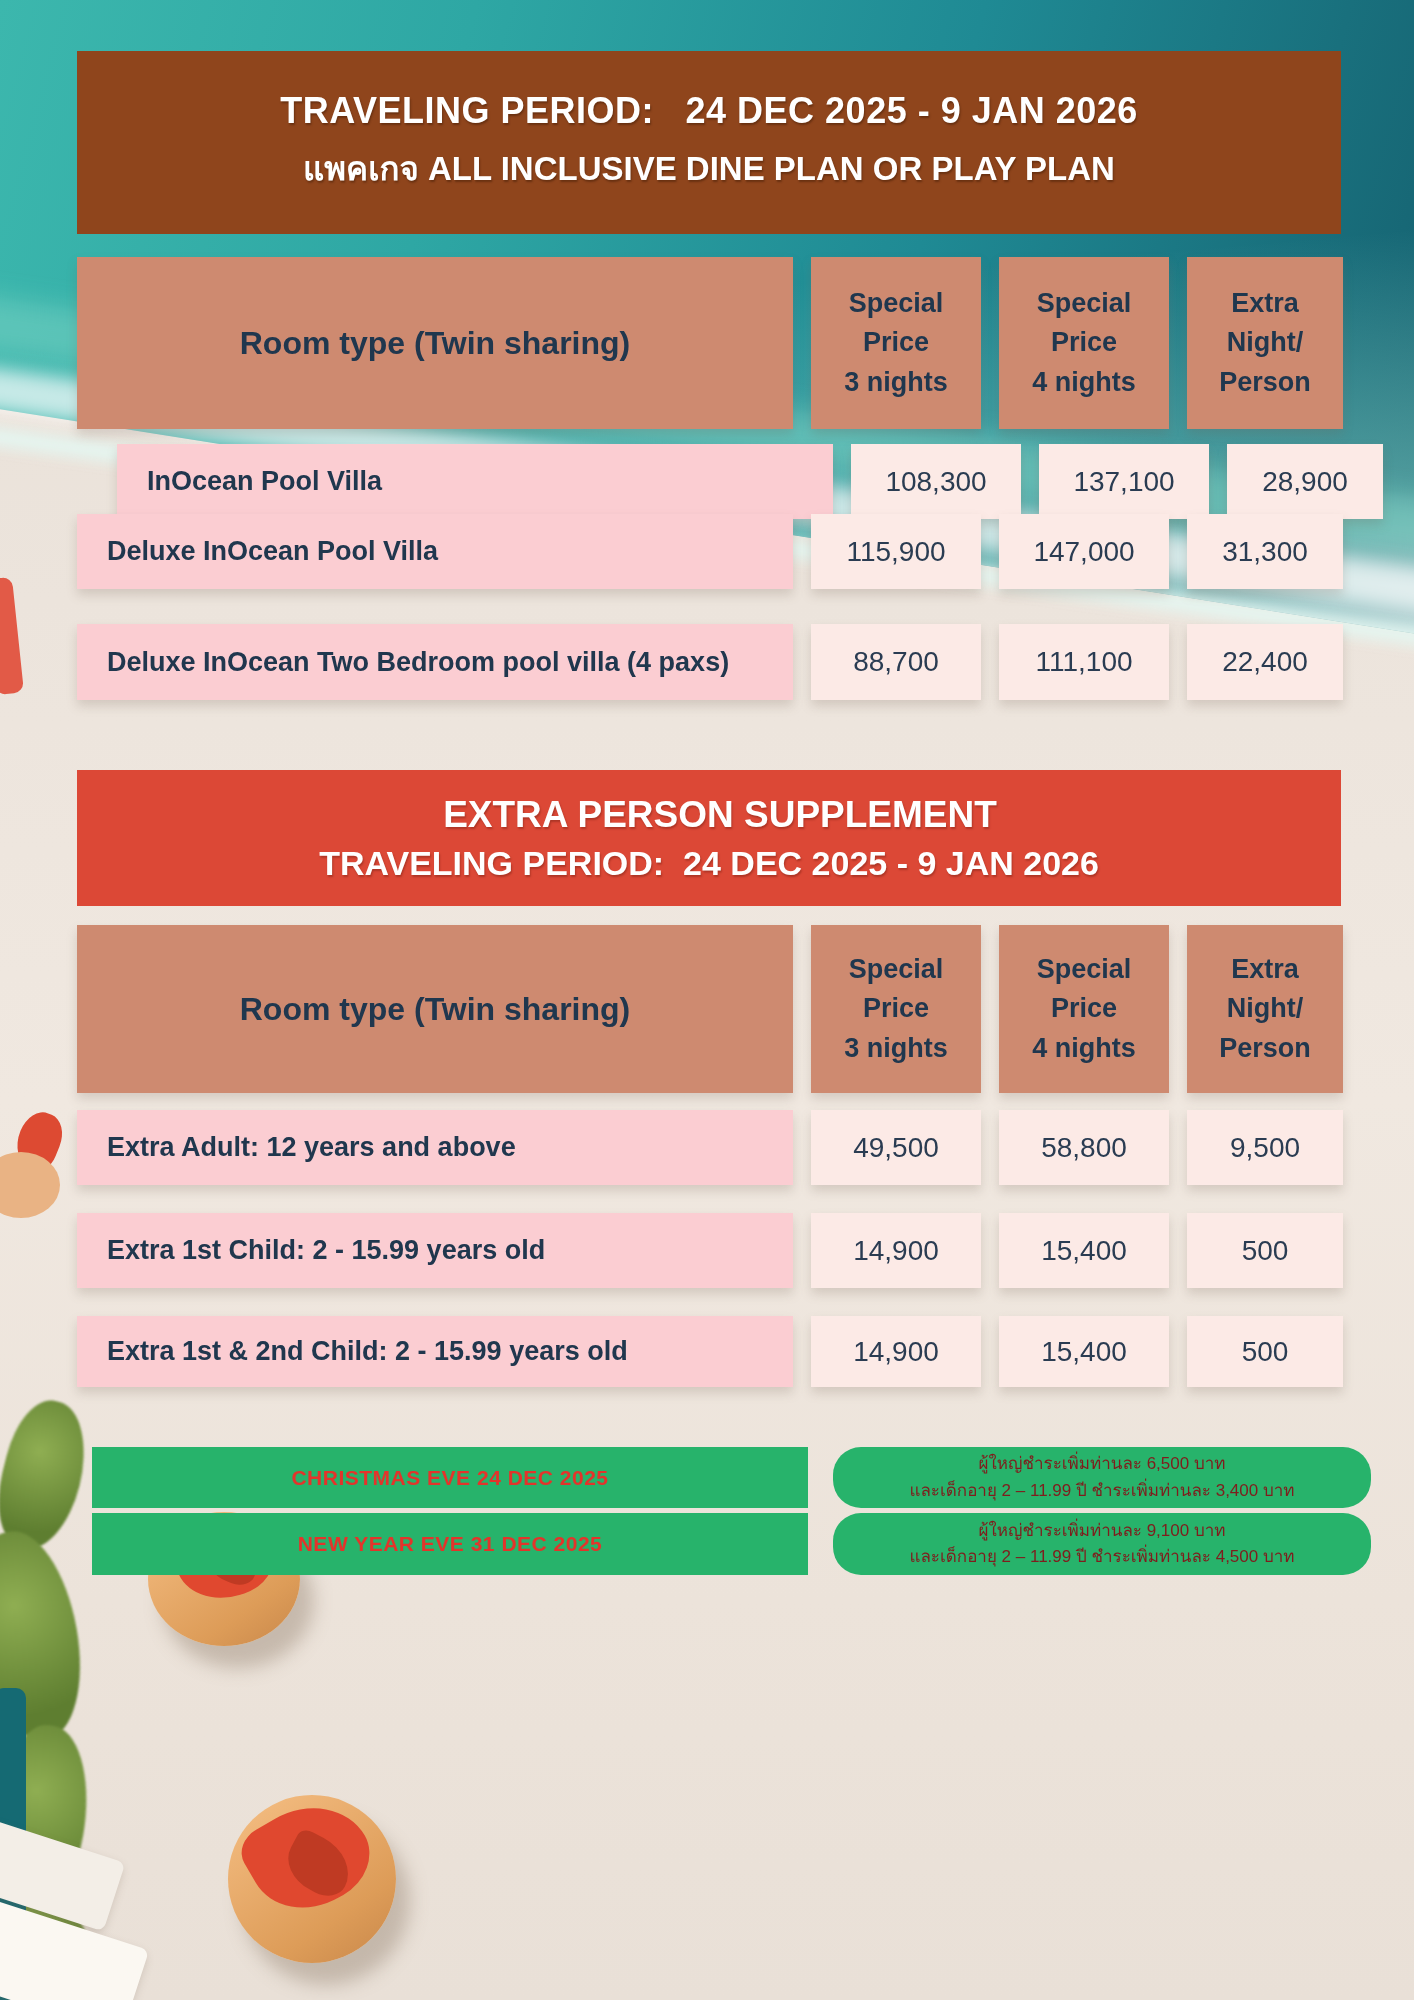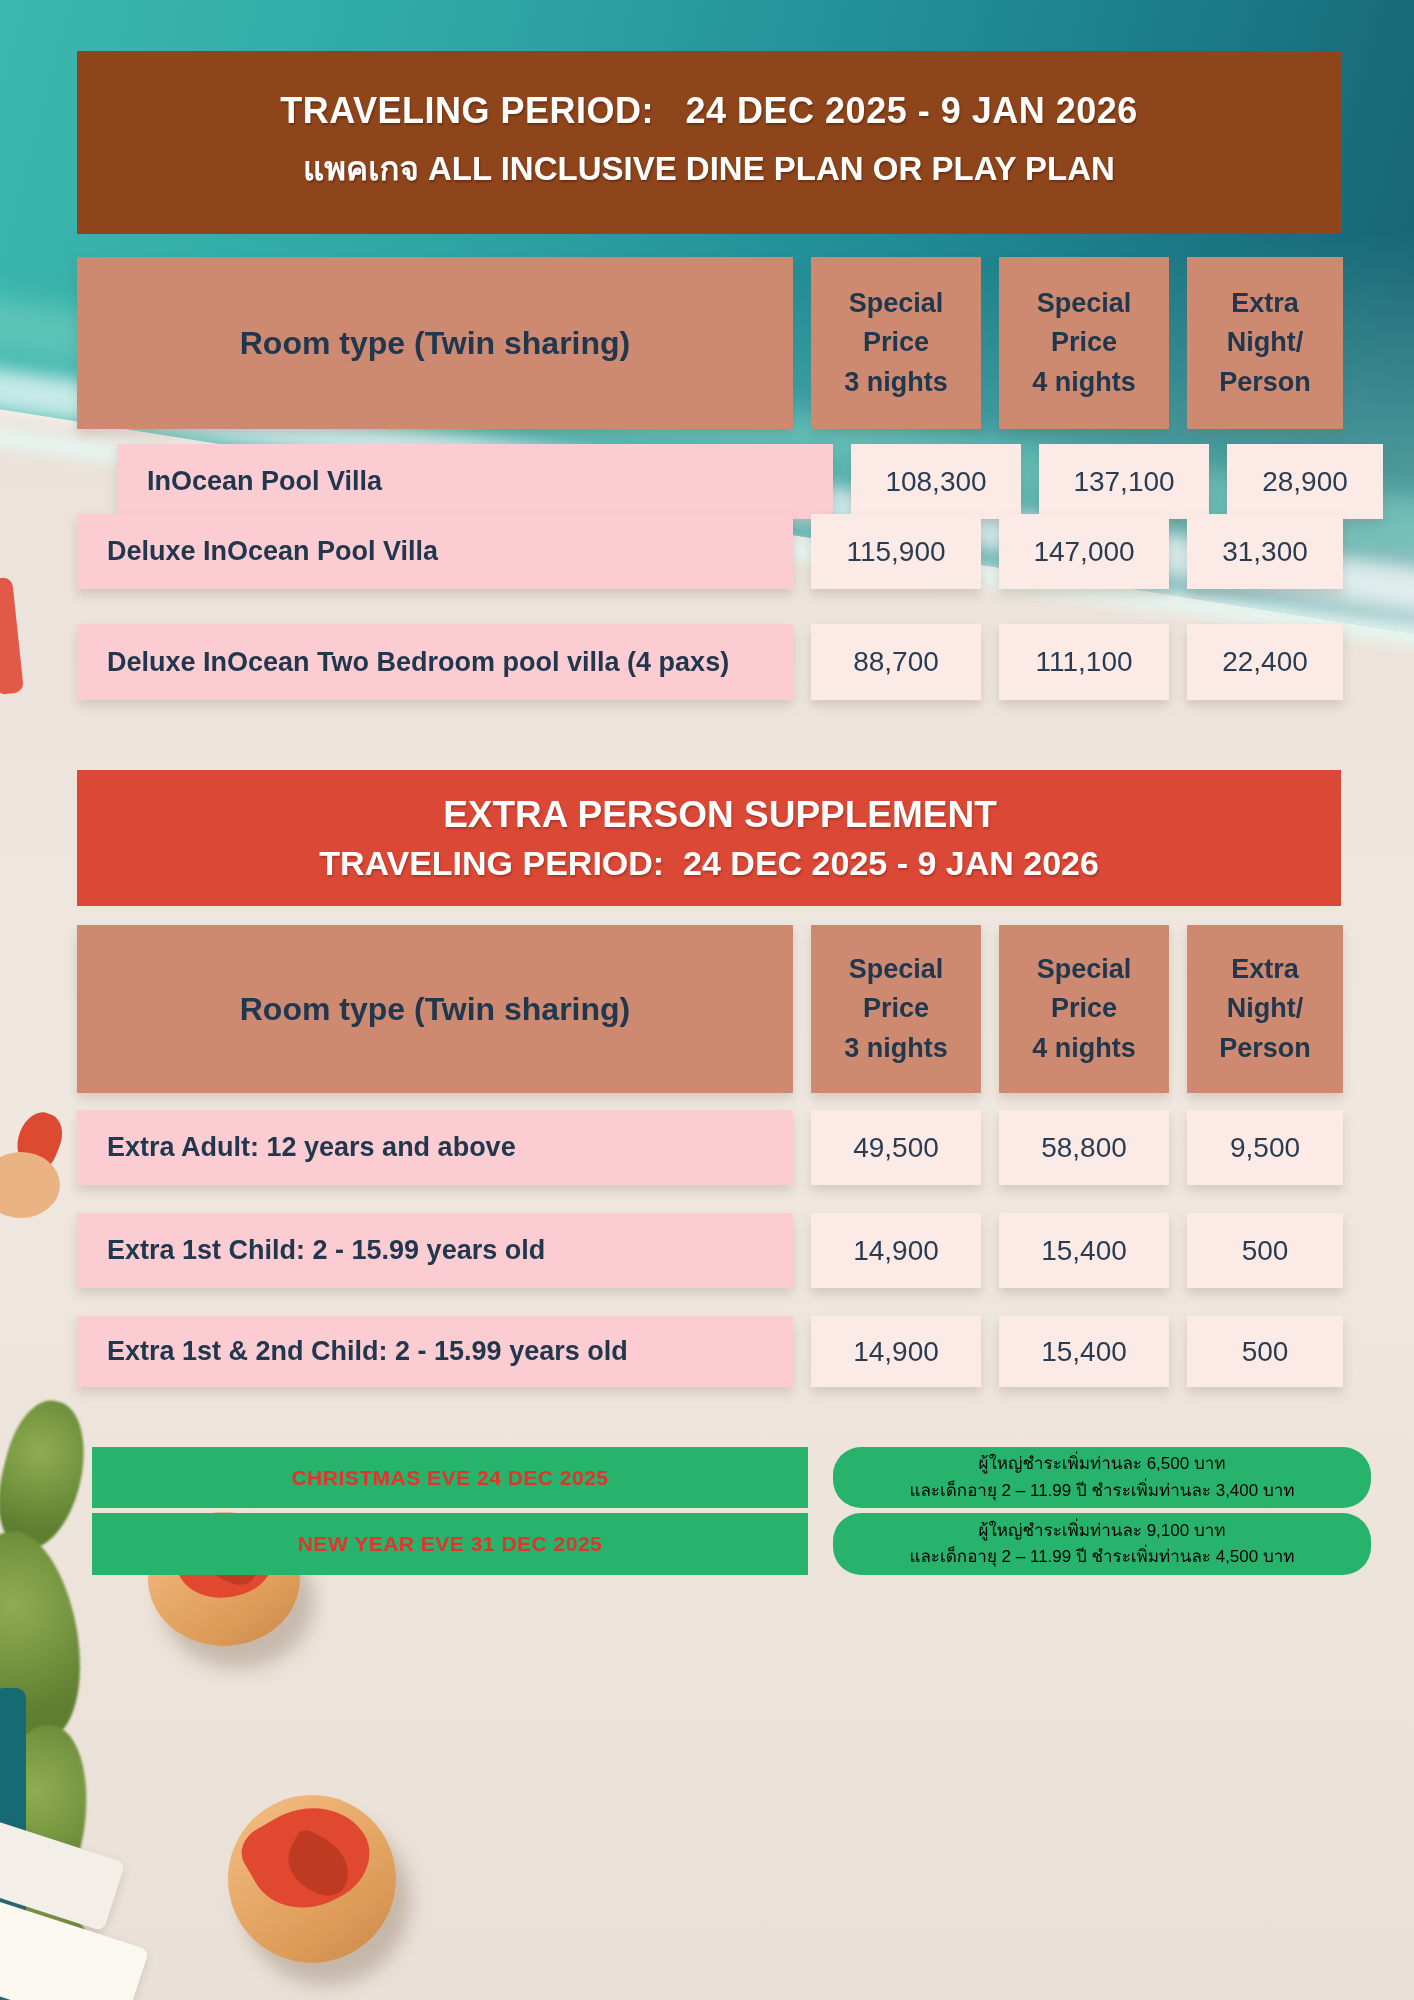--- a/index.html
+++ b/index.html
@@ -83,21 +83,21 @@
   .t1r1{top:444px;padding-left:40px;} .t1r2{top:514px;} .t1r3{top:624px;}
   .t1r1 .cell,.t1r2 .cell{height:75px;} .t1r3 .cell{height:76px;}
   .t2h{top:925px;height:168px;}
   .t2h .cell{height:168px;}
   .t2r1{top:1110px;} .t2r2{top:1213px;} .t2r3{top:1316px;}
   .t2r1 .cell,.t2r2 .cell{height:75px;} .t2r3 .cell{height:71px;}
   
   .event{position:absolute;left:92px;width:1042px;display:grid;grid-template-columns:716px 538px;column-gap:25px;}
   .event .cell{background:#27b36b;box-shadow:none;}
   .event .title{color:#e3342b;font-weight:bold;font-size:21px;letter-spacing:.5px;}
-  .event .detail{color:#000000;font-size:17px;line-height:1.55;white-space:pre-line;border-radius:28px;}
+  .event .detail{color:#7f1d1d;font-size:17px;line-height:1.55;white-space:pre-line;border-radius:28px;}
   .ev1{top:1447px;} .ev1 .cell{height:61px;}
   .ev2{top:1513px;} .ev2 .cell{height:62px;}
 </style>
 </head>
 <body>
 
 <div class="page">
 
   <div class="water"></div>
   <div class="shallow"></div>

